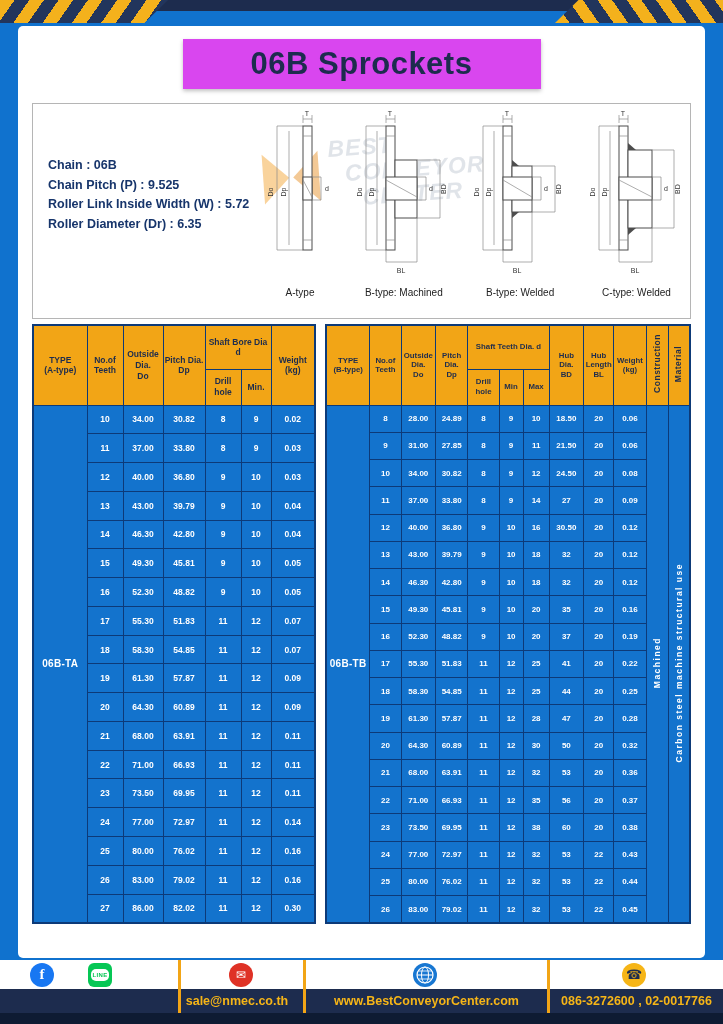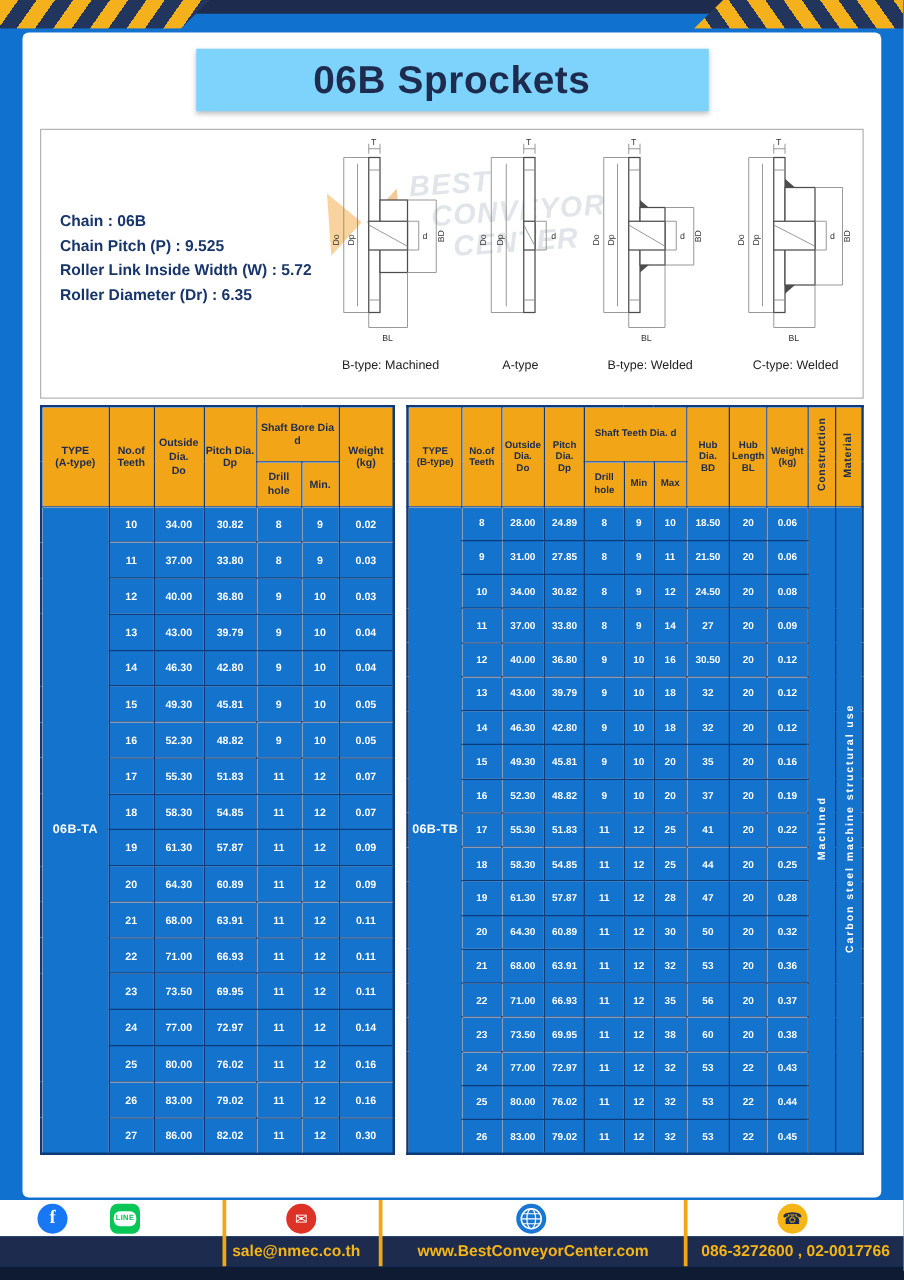--- a/index.html
+++ b/index.html
@@ -4,24 +4,24 @@
 <style>
   *{margin:0;padding:0;box-sizing:border-box}
   html,body{background:#d8d8d8}
   body{font-family:"Liberation Sans",sans-serif}
   .page{position:relative;width:723px;height:1024px;background:#1072ce;overflow:hidden;margin:0 auto}
   .top-strip{position:absolute;top:0;left:0;width:100%;height:11px;background:#1d2c4e}
   .hazard{position:absolute;top:0;height:23px;width:168px}
   .hazard.left{left:0;background:repeating-linear-gradient(125deg,#f4b11c 0 12px,#22355c 12px 24px);clip-path:polygon(0 0,100% 0,86% 100%,0 100%)}
   .hazard.right{right:0;background:repeating-linear-gradient(55deg,#f4b11c 0 12px,#22355c 12px 24px);clip-path:polygon(14% 0,100% 0,100% 100%,0 100%)}
   .card{position:absolute;top:26px;left:18px;right:18px;bottom:66px;background:#fff;border-radius:5px}
-  .title-banner{width:410px;height:50px;margin:13px auto 0;background:#7dd3fc;display:flex;align-items:center;justify-content:center;box-shadow:0 2px 4px rgba(0,0,0,.25)}
+  .title-banner{width:358px;height:50px;margin:13px auto 0;background:#d946ef;display:flex;align-items:center;justify-content:center;box-shadow:0 2px 4px rgba(0,0,0,.25)}
   .title-banner h1{font-size:31px;color:#1d2c4e;font-weight:bold;letter-spacing:.5px}
   .drawing-panel{position:relative;margin:14px 14px 0;height:216px;border:1px solid #b5b5b5;background:#fff;overflow:hidden}
-  .specs{position:absolute;left:15px;top:64px;z-index:3}
+  .specs{position:absolute;left:15px;top:52px;z-index:3}
   .spec-line{font-size:12.5px;font-weight:bold;color:#17356b;line-height:19.5px;white-space:nowrap}
   .watermark{position:absolute;left:228px;top:30px;z-index:1;opacity:.5;transform:rotate(-4deg);display:flex;align-items:center}
   .wm-mark{margin-right:8px}
   .wm-text div{font-style:italic;font-weight:bold;color:#c3cad4;font-size:23px;line-height:25px;letter-spacing:1px}
   .wm-text div:nth-child(2){margin-left:16px}
   .wm-text div:nth-child(3){margin-left:32px}
   .diagrams{position:absolute;left:232px;top:6px;right:6px;height:206px;display:flex;justify-content:space-between;z-index:2}
   .diagram{display:flex;flex-direction:column;align-items:center}
   .diagram-label{font-size:10px;color:#222;margin-top:1px;white-space:nowrap}
   svg .shape{fill:#fff;stroke:#4d4d4d;stroke-width:1}
@@ -88,20 +88,45 @@
       <div class="specs">
         <div class="spec-line">Chain : 06B</div>
         <div class="spec-line">Chain Pitch (P) : 9.525</div>
         <div class="spec-line">Roller Link Inside Width (W) : 5.72</div>
         <div class="spec-line">Roller Diameter (Dr) : 6.35</div>
       </div>
 
       <div class="diagrams">
 
         <div class="diagram">
+          <svg width="70" height="176" viewBox="0 0 70 176">
+            <line class="dim" x1="38" y1="9" x2="47" y2="9"></line>
+            <line class="dim" x1="38" y1="13" x2="38" y2="5"></line>
+            <line class="dim" x1="47" y1="13" x2="47" y2="5"></line>
+            <text x="42" y="6" text-anchor="middle">T</text>
+            <line class="dim" x1="12" y1="16" x2="12" y2="140"></line>
+            <line class="dim" x1="12" y1="16" x2="38" y2="16"></line>
+            <line class="dim" x1="12" y1="140" x2="38" y2="140"></line>
+            <text transform="rotate(-90 8 82)" x="8" y="82" text-anchor="middle">Do</text>
+            <line class="dim" x1="24" y1="21" x2="24" y2="135"></line>
+            <text transform="rotate(-90 21 82)" x="21" y="82" text-anchor="middle">Dp</text>
+            <rect class="shape" x="38" y="16" width="9" height="124"></rect>
+            <line class="dim" x1="38" y1="26" x2="47" y2="26"></line>
+            <line class="dim" x1="38" y1="130" x2="47" y2="130"></line>
+            <rect class="shape" x="38" y="67" width="9" height="23"></rect>
+            <line class="dim" x1="38" y1="70" x2="47" y2="87"></line>
+            <line class="dim" x1="47" y1="67" x2="56" y2="67"></line>
+            <line class="dim" x1="47" y1="90" x2="56" y2="90"></line>
+            <line class="dim" x1="56" y1="67" x2="56" y2="90"></line>
+            <text x="60" y="81">d</text>
+          </svg>
+          <div class="diagram-label">A-type</div>
+        </div>
+
+        <div class="diagram">
           <svg width="95" height="176" viewBox="0 0 95 176">
             <line class="dim" x1="30" y1="9" x2="39" y2="9"></line>
             <line class="dim" x1="30" y1="13" x2="30" y2="5"></line>
             <line class="dim" x1="39" y1="13" x2="39" y2="5"></line>
             <text x="34" y="6" text-anchor="middle">T</text>
             <line class="dim" x1="10" y1="16" x2="10" y2="140"></line>
             <line class="dim" x1="10" y1="16" x2="30" y2="16"></line>
             <line class="dim" x1="10" y1="140" x2="30" y2="140"></line>
             <text transform="rotate(-90 6 82)" x="6" y="82" text-anchor="middle">Do</text>
             <line class="dim" x1="21" y1="21" x2="21" y2="135"></line>
@@ -119,45 +144,20 @@
             <line class="dim" x1="61" y1="50" x2="84" y2="50"></line>
             <line class="dim" x1="61" y1="108" x2="84" y2="108"></line>
             <line class="dim" x1="84" y1="50" x2="84" y2="108"></line>
             <text transform="rotate(-90 90 79)" x="90" y="79" text-anchor="middle">BD</text>
             <line class="dim" x1="30" y1="140" x2="30" y2="152"></line>
             <line class="dim" x1="61" y1="108" x2="61" y2="152"></line>
             <line class="dim" x1="30" y1="152" x2="61" y2="152"></line>
             <text x="45" y="163" text-anchor="middle">BL</text>
           </svg>
           <div class="diagram-label">B-type: Machined</div>
-        </div>
-
-        <div class="diagram">
-          <svg width="70" height="176" viewBox="0 0 70 176">
-            <line class="dim" x1="38" y1="9" x2="47" y2="9"></line>
-            <line class="dim" x1="38" y1="13" x2="38" y2="5"></line>
-            <line class="dim" x1="47" y1="13" x2="47" y2="5"></line>
-            <text x="42" y="6" text-anchor="middle">T</text>
-            <line class="dim" x1="12" y1="16" x2="12" y2="140"></line>
-            <line class="dim" x1="12" y1="16" x2="38" y2="16"></line>
-            <line class="dim" x1="12" y1="140" x2="38" y2="140"></line>
-            <text transform="rotate(-90 8 82)" x="8" y="82" text-anchor="middle">Do</text>
-            <line class="dim" x1="24" y1="21" x2="24" y2="135"></line>
-            <text transform="rotate(-90 21 82)" x="21" y="82" text-anchor="middle">Dp</text>
-            <rect class="shape" x="38" y="16" width="9" height="124"></rect>
-            <line class="dim" x1="38" y1="26" x2="47" y2="26"></line>
-            <line class="dim" x1="38" y1="130" x2="47" y2="130"></line>
-            <rect class="shape" x="38" y="67" width="9" height="23"></rect>
-            <line class="dim" x1="38" y1="70" x2="47" y2="87"></line>
-            <line class="dim" x1="47" y1="67" x2="56" y2="67"></line>
-            <line class="dim" x1="47" y1="90" x2="56" y2="90"></line>
-            <line class="dim" x1="56" y1="67" x2="56" y2="90"></line>
-            <text x="60" y="81">d</text>
-          </svg>
-          <div class="diagram-label">A-type</div>
         </div>
 
         <div class="diagram">
           <svg width="95" height="176" viewBox="0 0 95 176">
             <line class="dim" x1="30" y1="9" x2="39" y2="9"></line>
             <line class="dim" x1="30" y1="13" x2="30" y2="5"></line>
             <line class="dim" x1="39" y1="13" x2="39" y2="5"></line>
             <text x="34" y="6" text-anchor="middle">T</text>
             <line class="dim" x1="10" y1="16" x2="10" y2="140"></line>
             <line class="dim" x1="10" y1="16" x2="30" y2="16"></line>

